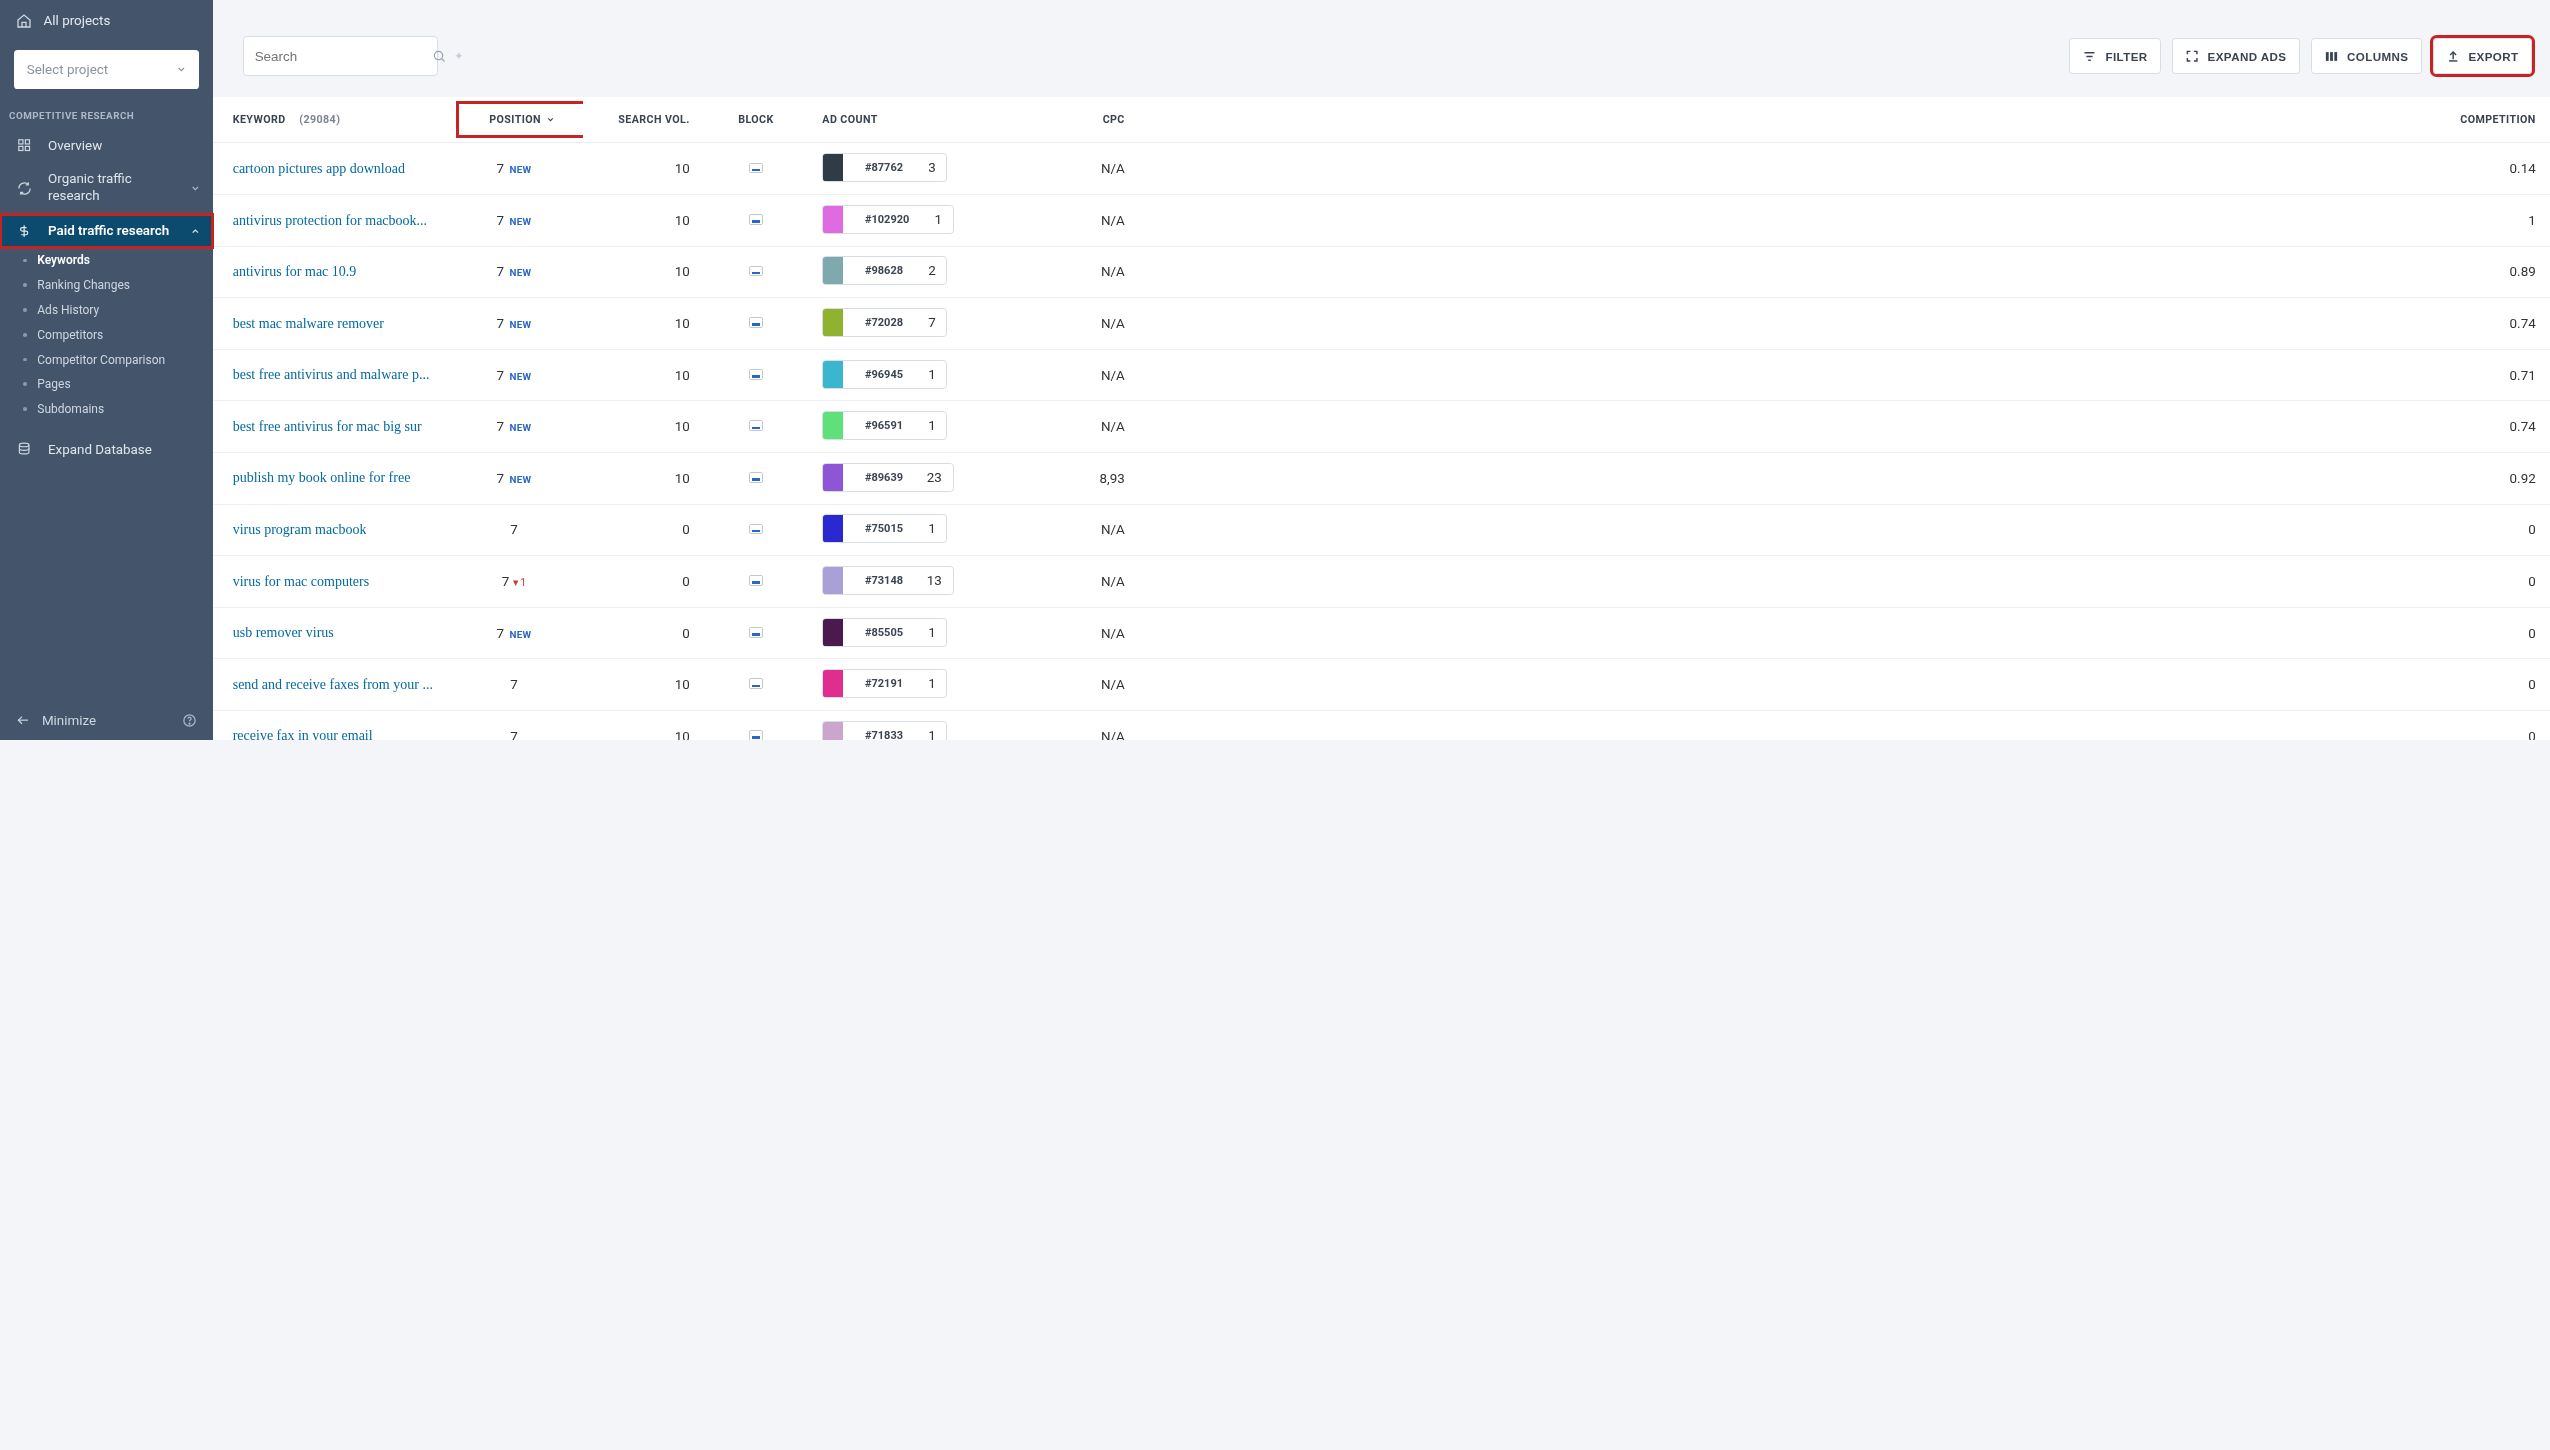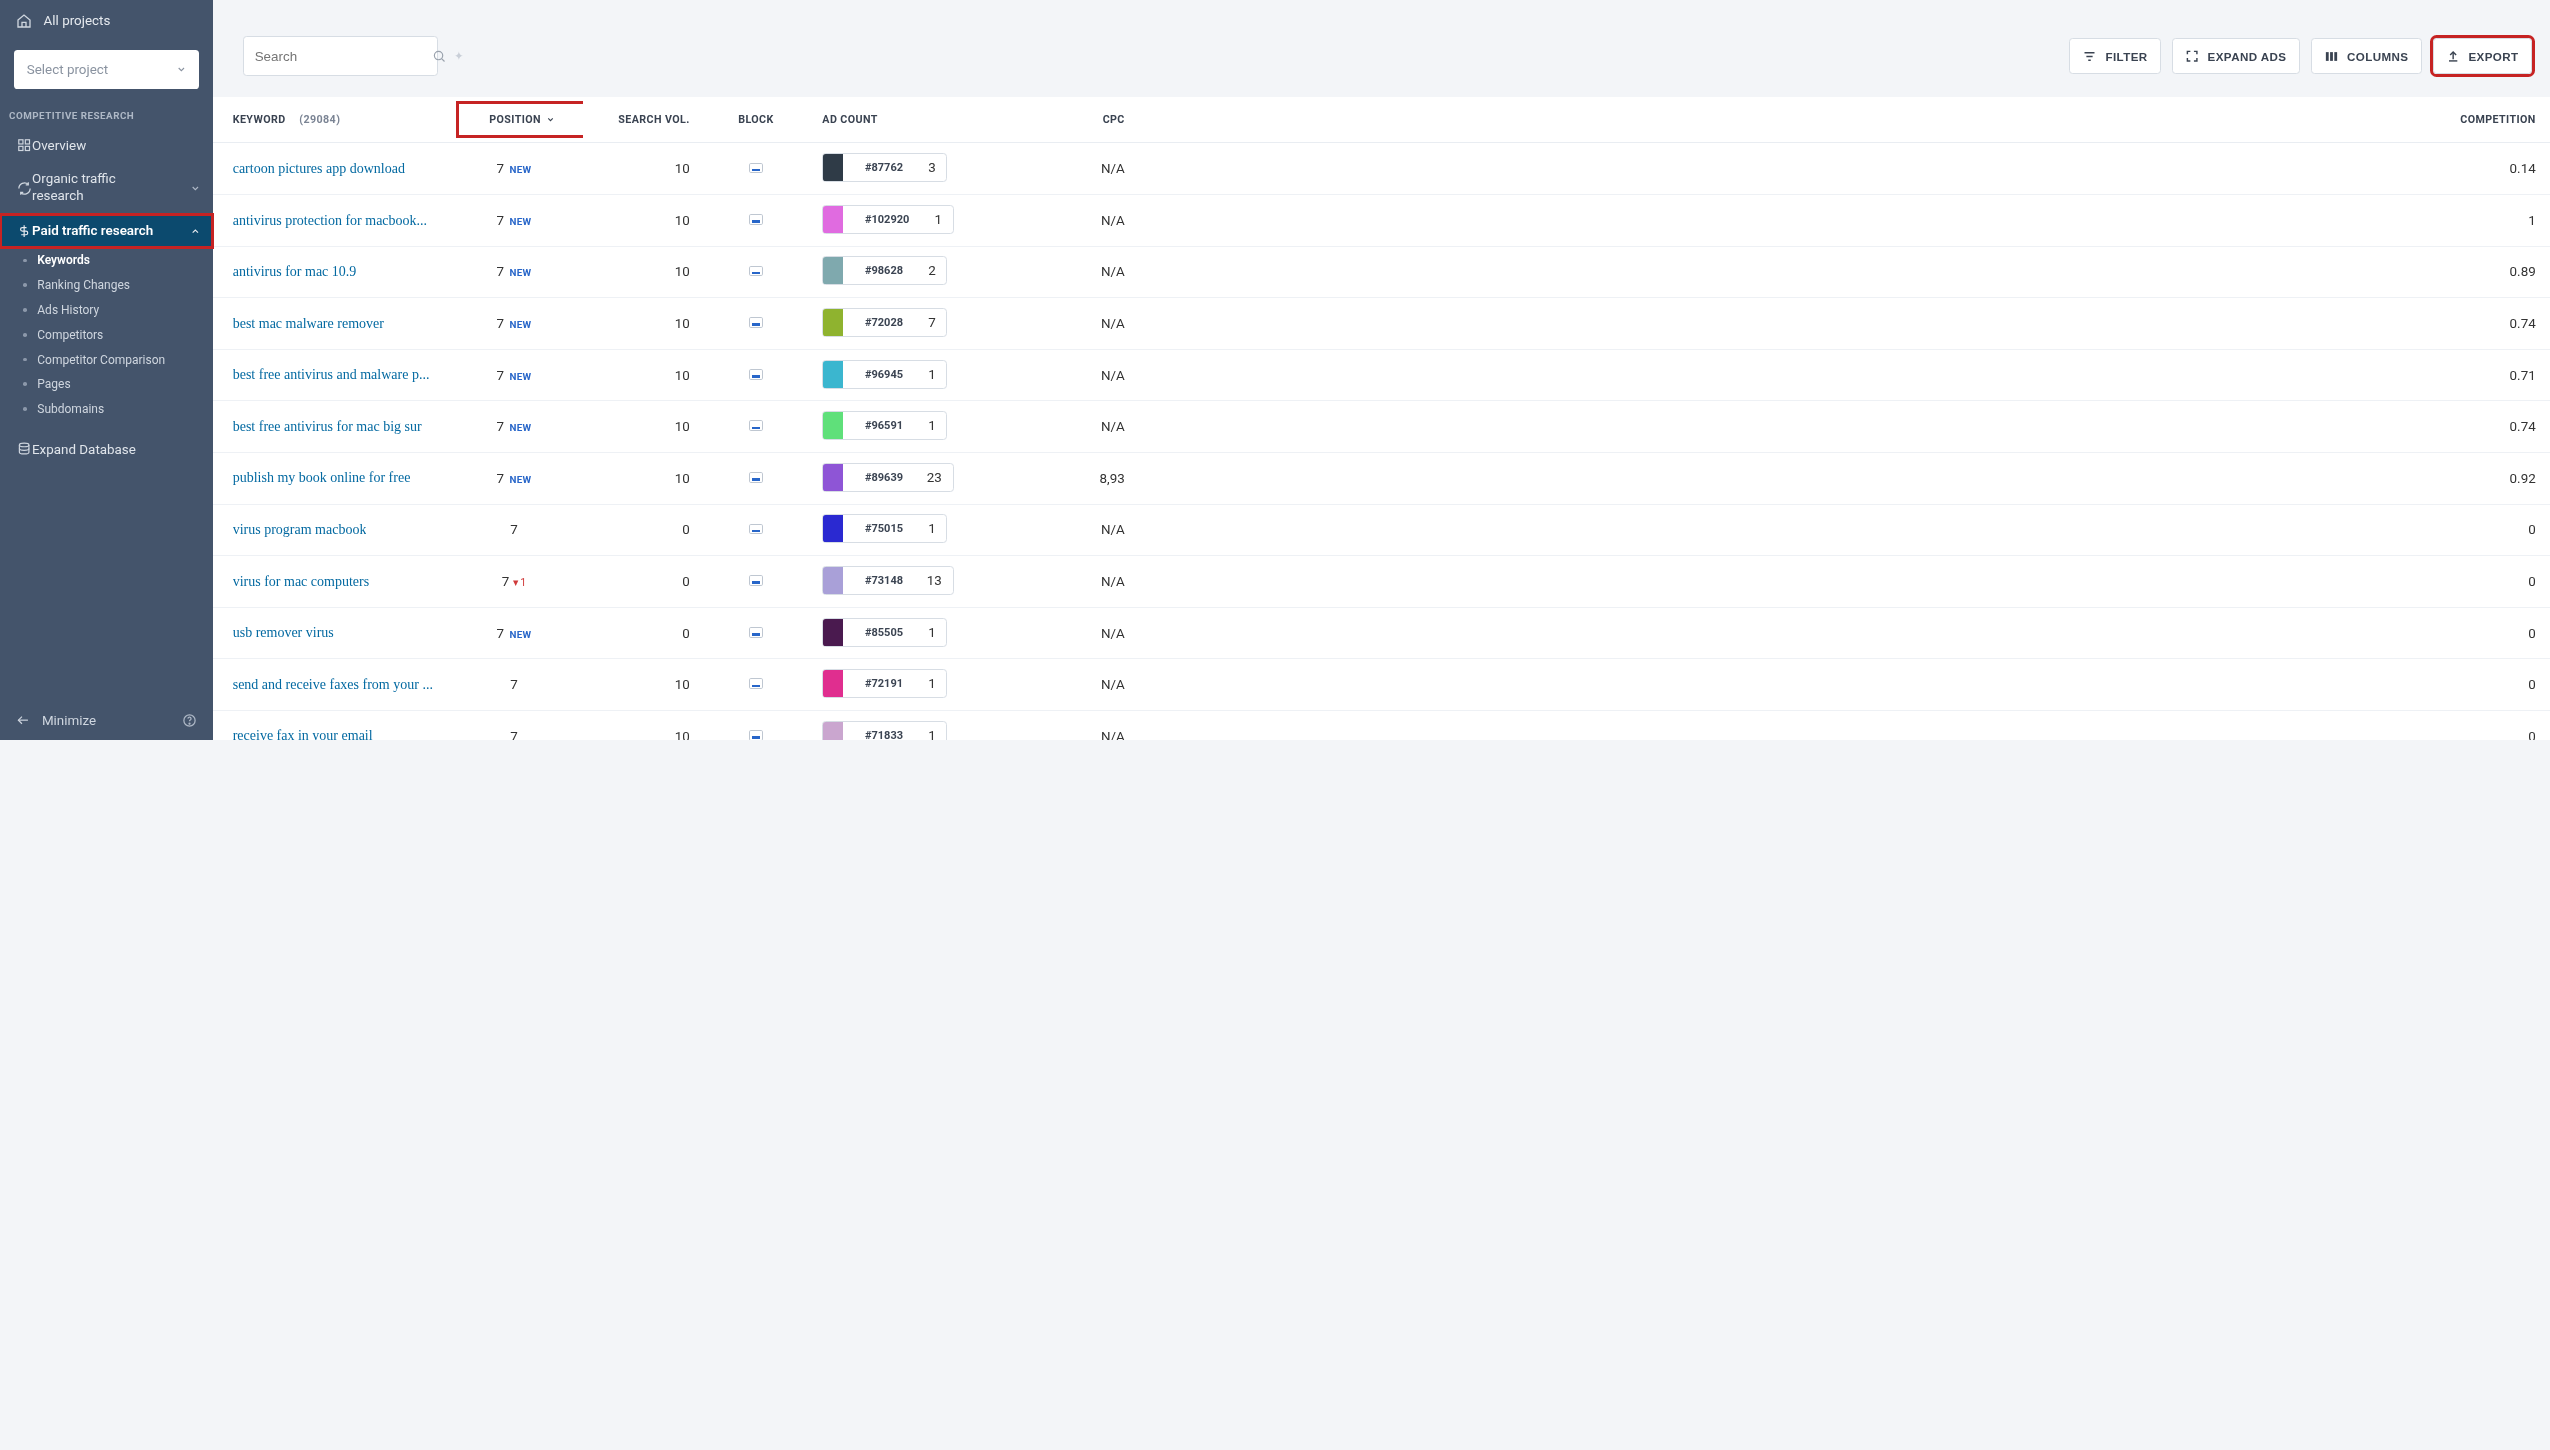--- a/index.html
+++ b/index.html
@@ -40,21 +40,21 @@
     cursor: pointer;
   }
   .sb-section-title {
     padding: 7.1px 9px;
     font-size: 9.8px;
     letter-spacing: 0.5px;
     color: #aeb8c6;
     font-weight: 700;
   }
   .sb-item {
-    display: flex; align-items: center; gap: 0;
+    display: flex; align-items: center; gap: 16px;
     padding: 9px 16px;
     color: #e0e5eb;
     cursor: pointer;
     position: relative;
   }
   .sb-item .icon { width: 16px; height: 16px; display: inline-flex; align-items: center; justify-content: center; }
   .sb-item .chev { margin-left: auto; color: #aeb8c6; }
   .sb-item.expandable { padding-right: 12.5px; }
   .sb-item.active {
     outline: 3.6px solid #c62323;

